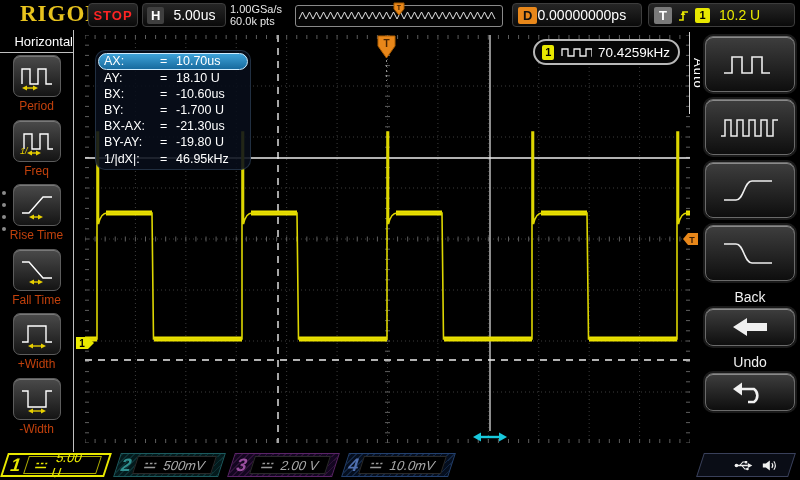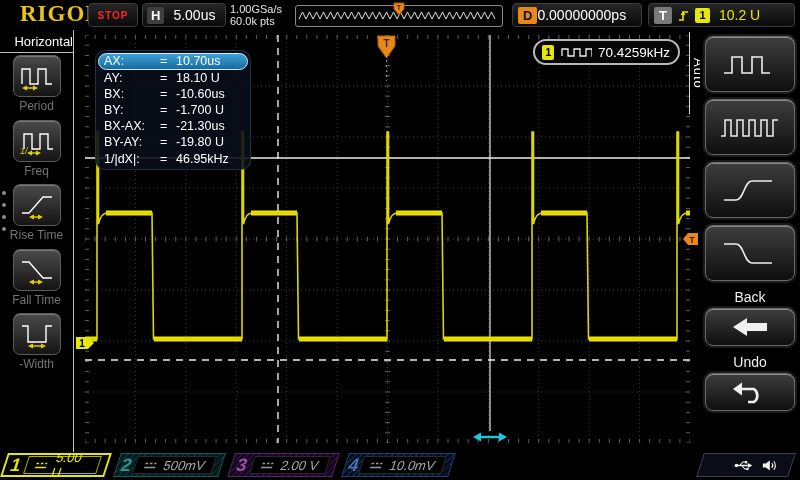--- a/index.html
+++ b/index.html
@@ -4,21 +4,21 @@
 <style>
   html,body{margin:0;padding:0;background:#222;}
   .screen{position:relative;width:800px;height:480px;background:#000;overflow:hidden;
           font-family:"Liberation Sans",sans-serif;-webkit-font-smoothing:antialiased;}
   
   .logo{position:absolute;left:20px;top:1px;font-family:"Liberation Serif",serif;
         font-weight:bold;font-size:23px;color:#e8c31e;letter-spacing:1px;}
   .tbox{position:absolute;height:24px;top:3px;background:linear-gradient(#262626,#0a0a0a);
         border:1px solid #3d3d3d;border-radius:4px;display:flex;align-items:center;box-sizing:border-box;}
   .stop-btn{left:88px;width:50px;justify-content:center;}
-  .stop-btn span{color:#ff2424;font-weight:bold;font-size:10px;letter-spacing:1px;}
+  .stop-btn span{color:#ff2424;font-weight:bold;font-size:13px;letter-spacing:1px;}
   .h-box{left:142px;width:84px;}
   .h-chip{background:#3f3f3f;color:#fff;font-weight:bold;font-size:13px;border-radius:2px;
           padding:1px 4px;margin-left:4px;}
   .tb-val{color:#fff;font-size:14px;margin-left:9px;}
   .rate{position:absolute;left:230px;top:3px;color:#e8e8e8;font-size:11px;line-height:12px;}
   .preview{position:absolute;left:295px;top:5px;width:206px;height:20px;background:#050505;
            border:1px solid #8a8a8a;border-radius:3px;}
   .pv-marker{position:absolute;left:97px;top:-4px;}
   .d-box{left:512px;width:130px;}
   .d-chip{background:#e8871a;color:#101010;font-weight:bold;font-size:13px;border-radius:2px;
@@ -29,21 +29,21 @@
   .ch-chip{background:#e8e800;color:#000;font-weight:bold;font-size:11px;border-radius:2px;
            width:15px;height:15px;display:flex;align-items:center;justify-content:center;}
   .t-level{color:#e8e800;font-size:14px;margin-left:4px;}
   
   .lmenu{position:absolute;left:0;top:30px;width:74px;height:422px;background:#000;
          border-right:1px solid #c0c0c0;box-sizing:border-box;text-align:right;}
   .lmenu-title{color:#fff;font-size:13px;padding:4px 0 3px 5px;border-bottom:1px solid #c0c0c0;}
   .litem{height:64.5px;display:flex;flex-direction:column;align-items:center;justify-content:flex-start;padding-top:2px;box-sizing:border-box;}
   .lbtn{width:46px;height:40px;border-radius:7px;background:linear-gradient(#4a4a4a,#141414);
         border:1px solid #5c5c5c;box-shadow:inset 0 1px 0 #787878;display:flex;align-items:center;justify-content:center;}
-  .llabel{color:#737373;font-size:12px;margin-top:2px;}
+  .llabel{color:#c2410c;font-size:12px;margin-top:2px;}
   .pagedots{position:absolute;left:2px;top:161px;display:flex;flex-direction:column;gap:8px;}
   .pagedots i{width:4px;height:4px;border-radius:50%;background:#8a8a8a;}
   
   .grid{position:absolute;left:85px;top:35px;width:605px;height:408px;background:#000;}
   .grid>svg.main{position:absolute;left:0;top:0;}
   .meas{position:absolute;left:10px;top:15px;width:150px;background:rgba(8,14,26,0.88);
         border:1px solid rgba(110,150,190,0.25);border-radius:10px;padding:2px 2px;z-index:5;}
   .mrow{display:flex;align-items:center;height:16.2px;font-size:12.5px;color:#fff;padding:0 6px;}
   .mrow.sel{background:linear-gradient(#3ea2d8,#176a9e);border:1px solid #cdecff;border-radius:9px;
             padding:0 5px;height:14.5px;}
@@ -178,20 +178,31 @@
         <svg width="36" height="30">
           <path d="M3,7 H10 L24,23 H33" stroke="#fff" stroke-width="1.4" fill="none"></path>
           <line x1="13" y1="27" x2="21" y2="27" stroke="#e8d000" stroke-width="1.4"></line>
           <polygon points="10,27 15,24.5 15,29.5" fill="#e8d000"></polygon>
           <polygon points="24,27 19,24.5 19,29.5" fill="#e8d000"></polygon>
         </svg>
       </div>
       <div class="llabel">Fall Time</div>
     </div>
 
+    <div class="litem">
+      <div class="lbtn">
+        <svg width="36" height="30">
+          <path d="M3,23 H9 V7 H27 V23 H33" stroke="#fff" stroke-width="1.4" fill="none"></path>
+          <line x1="12" y1="27" x2="24" y2="27" stroke="#e8d000" stroke-width="1.4"></line>
+          <polygon points="9,27 14,24.5 14,29.5" fill="#e8d000"></polygon>
+          <polygon points="27,27 22,24.5 22,29.5" fill="#e8d000"></polygon>
+        </svg>
+      </div>
+      <div class="llabel">+Width</div>
+    </div>
 
     <div class="litem">
       <div class="lbtn">
         <svg width="36" height="30">
           <path d="M3,7 H9 V23 H27 V7 H33" stroke="#fff" stroke-width="1.4" fill="none"></path>
           <line x1="12" y1="27" x2="24" y2="27" stroke="#e8d000" stroke-width="1.4"></line>
           <polygon points="9,27 14,24.5 14,29.5" fill="#e8d000"></polygon>
           <polygon points="27,27 22,24.5 22,29.5" fill="#e8d000"></polygon>
         </svg>
       </div>

